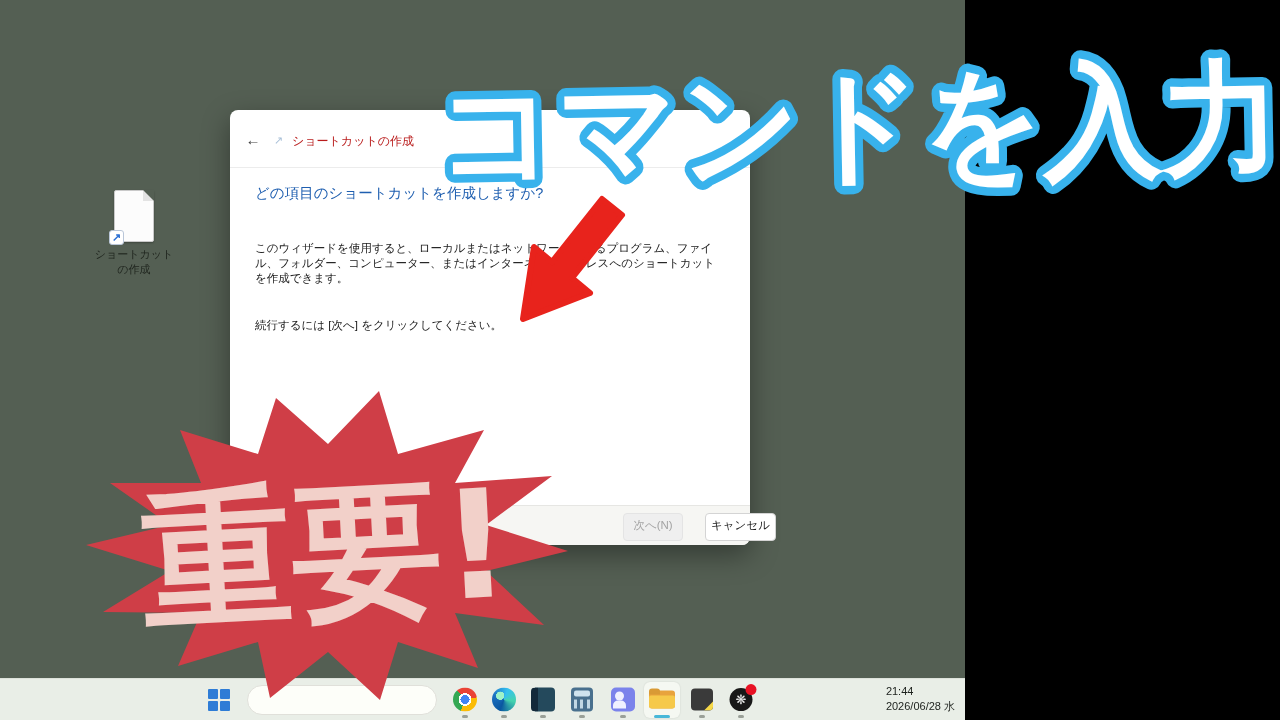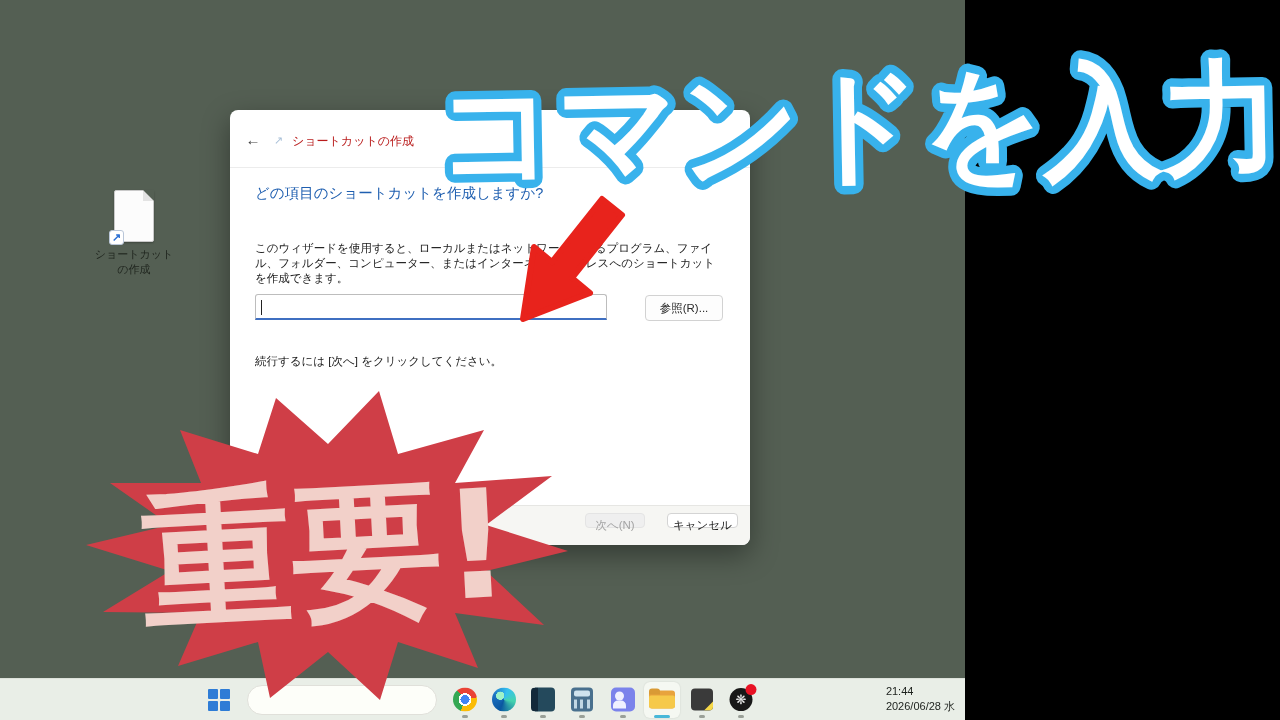--- a/index.html
+++ b/index.html
@@ -25,21 +25,21 @@
   .d-body { position:absolute; left:25px; top:58px; right:25px; }
   .heading { margin-top:16px; font-size:14.5px; color:#1f5fb0; }
   .desc { margin-top:38px; width:462px; font-size:11.5px; line-height:15px; color:#202020; }
   .field-label { margin-top:26px; font-size:11.5px; color:#202020; }
   .row { position:relative; margin-top:8px; height:28px; }
   .locbox { position:absolute; left:0; top:0; width:352px; height:26px; background:#fff; border:1px solid #bdbdbd; border-bottom:2px solid #3f6fc1; border-radius:3px 3px 0 0; }
   .caret { position:absolute; left:5px; top:5px; width:1px; height:15px; background:#222; }
   .browse { position:absolute; left:390px; top:1px; width:78px; height:26px; background:#fdfdfd; border:1px solid #d2d2d2; border-radius:4px; font-size:11.5px; color:#2b2b2b; text-align:center; line-height:24px; }
   .instr { margin-top:32px; font-size:11.5px; color:#202020; }
   .footer { position:absolute; left:0; bottom:0; width:100%; height:40px; background:#f6f6f3; border-top:1px solid #e6e6e3; border-radius:0 0 8px 8px; }
-  .btn { position:absolute; top:7px; height:15px; border-radius:4px; font-size:11.5px; text-align:center; line-height:23px; }
+  .btn { position:absolute; top:7px; height:28px; border-radius:4px; font-size:11.5px; text-align:center; line-height:23px;margin-left:38px; }
   .btn-next { left:355px; width:60px; background:#efefef; border:1px solid #e4e4e4; color:#a4a4a4; }
   .btn-cancel { left:437px; width:71px; background:#ffffff; border:1px solid #d4d4d4; color:#1c1c1c; }
 
   
   .taskbar { position:absolute; left:0; top:678px; width:965px; height:42px; background:#e9eee7; border-top:1px solid #dde2da; }
   .start { position:absolute; left:208px; top:10px; width:22px; height:22px; display:grid; grid-template-columns:10px 10px; grid-template-rows:10px 10px; gap:2px; }
   .start i { background:#2e7cd6; border-radius:1px; }
   .search-pill { position:absolute; left:247px; top:6px; width:190px; height:30px; background:#fdfef9; border:1px solid #e0e0da; border-radius:15px; }
   .slot { position:absolute; top:3px; width:36px; height:36px; border-radius:6px; }
   .slot .ind { position:absolute; left:50%; bottom:0px; transform:translateX(-50%); width:6px; height:3px; border-radius:2px; background:#9aa098; }
@@ -97,27 +97,20 @@
 
     <div class="dialog">
       <div class="titlebar">
         <div class="back">←</div>
         <div class="t-ico">↗</div>
         <div class="t-txt">ショートカットの作成</div>
       </div>
       <div class="d-body">
         <div class="heading">どの項目のショートカットを作成しますか?</div>
         <div class="desc">このウィザードを使用すると、ローカルまたはネットワークにあるプログラム、ファイル、フォルダー、コンピューター、またはインターネット アドレスへのショートカットを作成できます。</div>
-        <div class="row">
-          <div class="locbox">
-            <span class="caret"></span>
-            <span></span>
-          </div>
-          <div class="browse">参照(R)...</div>
-        </div>
         <div class="instr">続行するには [次へ] をクリックしてください。</div>
       </div>
       <div class="footer">
         <div class="btn btn-next">次へ(N)</div>
         <div class="btn btn-cancel">キャンセル</div>
       </div>
     </div>
 
     <div class="taskbar">
       <div class="start" title="Start">

